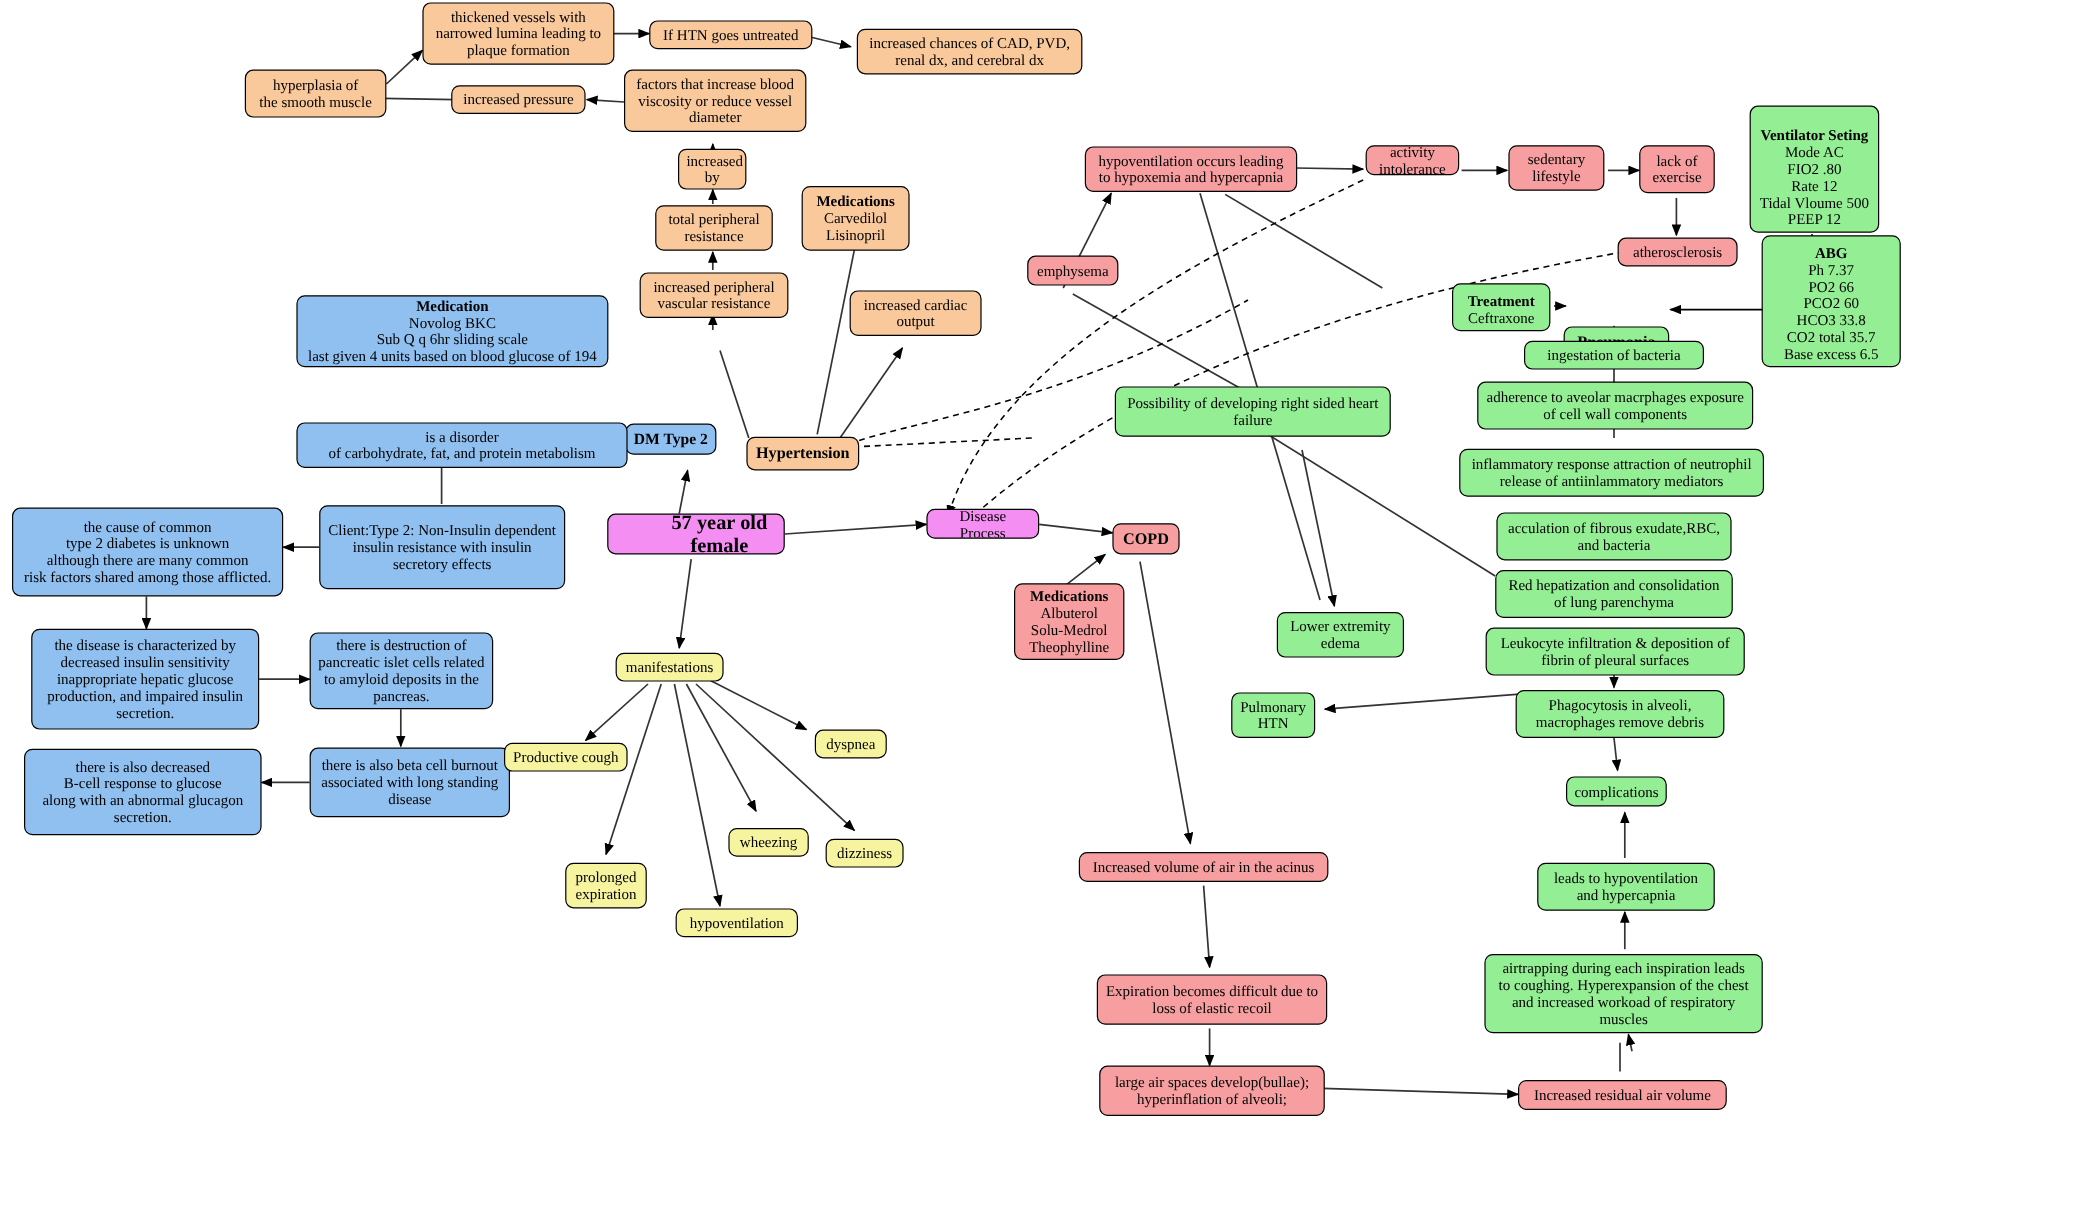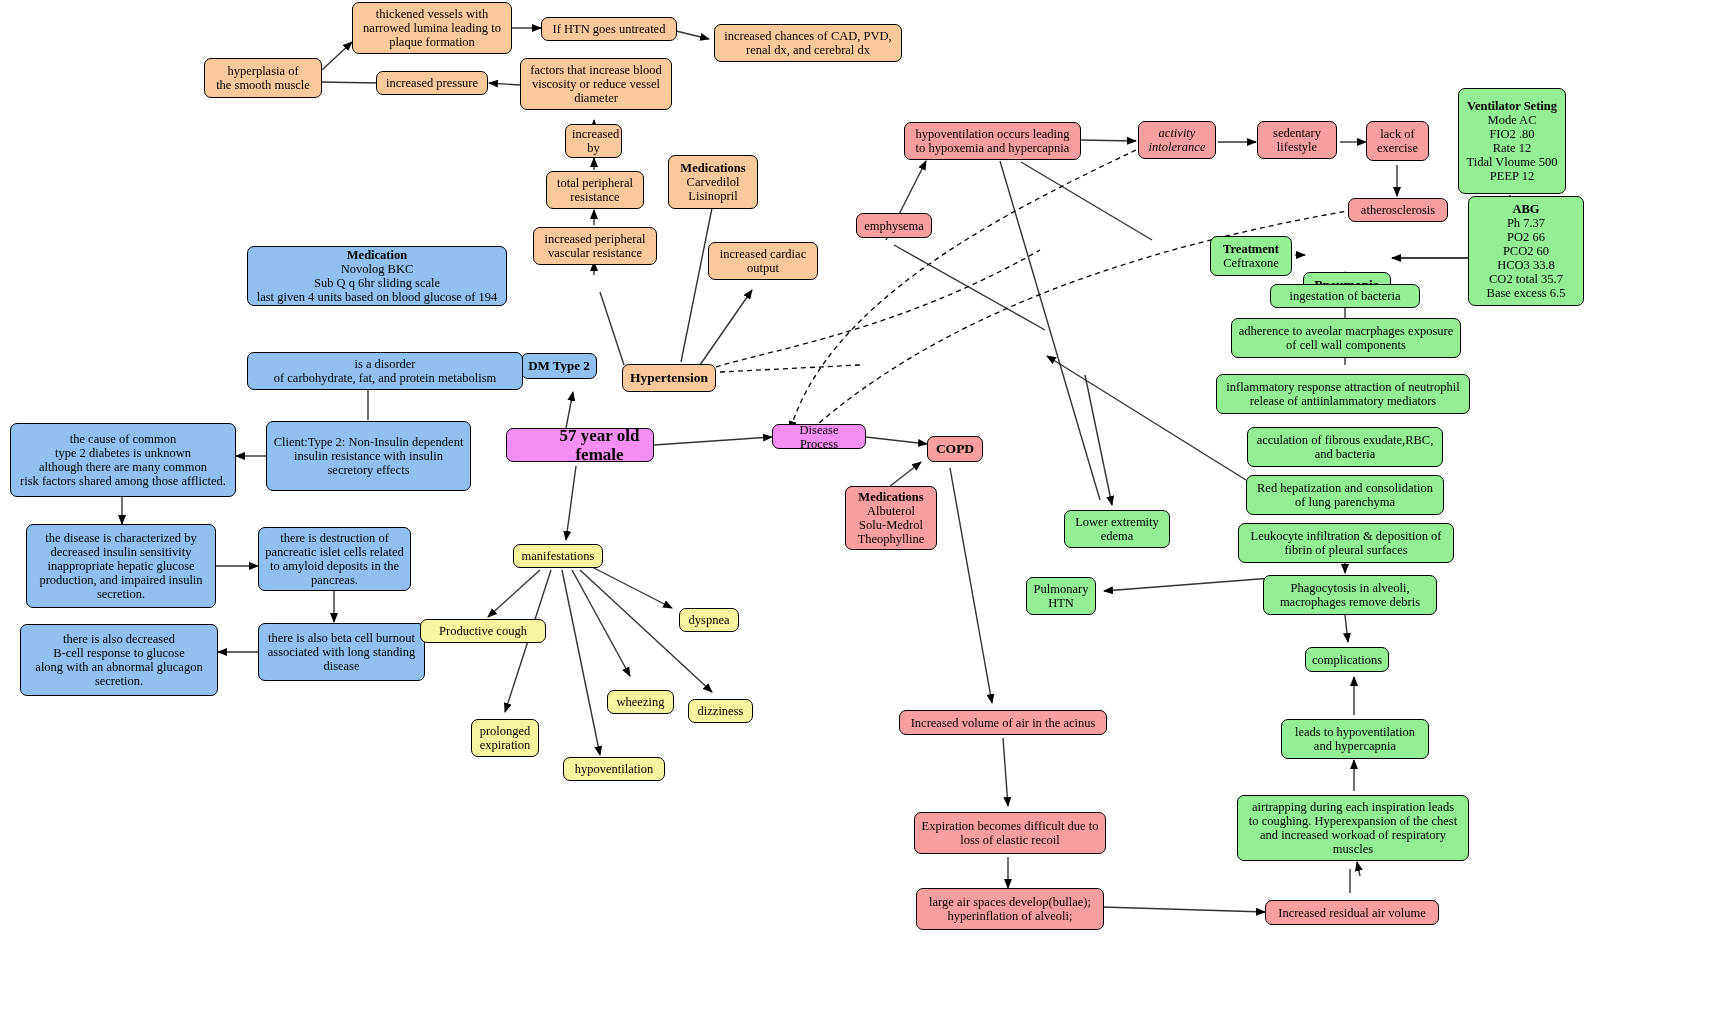--- a/index.html
+++ b/index.html
@@ -36,21 +36,21 @@
     color:#000000;
     padding:3px 6px;
     z-index:2;
     overflow:hidden;
   }
   .node span{display:block;width:100%;}
   .c-orange{background:#f9c89b;}
   .c-blue  {background:#8fc0f0;}
   .c-yellow{background:#f7f4a0;}
   .c-pink  {background:#f79fa0;}
-  .c-green {background:#94ef94;}
+  .c-green {background:#94ef94;justify-content:flex-end;}
   .c-magenta{background:#f58ef2;}
   .bold{font-weight:bold;}
   .hdr{font-weight:bold;display:block;}
 </style>
 </head>
 <body>
 
 <div id="canvas">
 
   <svg id="edges" viewBox="0 0 1729 1025">
@@ -239,21 +239,21 @@
   <div class="node c-magenta bold" style="left:506px;top:428px;width:148px;height:34px;font-size:17px;padding-left:45px;">
       <span>57 year old female</span>
     </div>
   <div class="node c-magenta" style="left:772px;top:424px;width:94px;height:25px;font-size:12.5px;">
       <span>Disease Process</span>
     </div>
 
   <div class="node c-yellow" style="left:513px;top:544px;width:90px;height:24px;">
       <span>manifestations</span>
     </div>
-  <div class="node c-yellow" style="left:420px;top:619px;width:126px;height:24px;">
+  <div class="node c-yellow" style="left:420px;top:619px;width:103px;height:24px;">
       <span>Productive cough</span>
     </div>
   <div class="node c-yellow" style="left:471px;top:719px;width:68px;height:38px;">
       <span style="white-space:pre-line">prolonged
 expiration</span>
     </div>
   <div class="node c-yellow" style="left:563px;top:757px;width:102px;height:24px;">
       <span>hypoventilation</span>
     </div>
   <div class="node c-yellow" style="left:607px;top:690px;width:67px;height:24px;">
@@ -275,21 +275,21 @@
 Solu-Medrol
 Theophylline</span>
     </div>
   <div class="node c-pink" style="left:843px;top:213px;width:76px;height:25px;margin-left:13px;">
       <span>emphysema</span>
     </div>
   <div class="node c-pink" style="left:904px;top:122px;width:177px;height:38px;">
       <span style="white-space:pre-line">hypoventilation occurs leading
 to hypoxemia and hypercapnia</span>
     </div>
-  <div class="node c-pink" style="left:1138px;top:121px;width:78px;height:38px;font-style:italic;">
+  <div class="node c-pink" style="left:1138px;top:121px;width:78px;height:25px;">
       <span style="white-space:pre-line">activity
 intolerance</span>
     </div>
   <div class="node c-pink" style="left:1257px;top:121px;width:80px;height:38px;">
       <span style="white-space:pre-line">sedentary
 lifestyle</span>
     </div>
   <div class="node c-pink" style="left:1366px;top:121px;width:63px;height:40px;">
       <span style="white-space:pre-line">lack of
 exercise</span>
@@ -305,20 +305,24 @@
 loss of elastic recoil</span>
     </div>
   <div class="node c-pink" style="left:916px;top:888px;width:188px;height:42px;">
       <span style="white-space:pre-line">large air spaces develop(bullae);
 hyperinflation of alveoli;</span>
     </div>
   <div class="node c-pink" style="left:1265px;top:900px;width:174px;height:25px;">
       <span>Increased residual air volume</span>
     </div>
 
+  <div class="node c-green" style="left:929px;top:322px;width:230px;height:42px;">
+      <span style="white-space:pre-line">Possibility of developing right sided heart
+failure</span>
+    </div>
   <div class="node c-green" style="left:1064px;top:510px;width:106px;height:38px;">
       <span style="white-space:pre-line">Lower extremity
 edema</span>
     </div>
   <div class="node c-green" style="left:1026px;top:577px;width:70px;height:38px;">
       <span style="white-space:pre-line">Pulmonary
 HTN</span>
     </div>
 
   <div class="node c-green" style="left:1458px;top:88px;width:108px;height:106px;flex-direction:column;">

